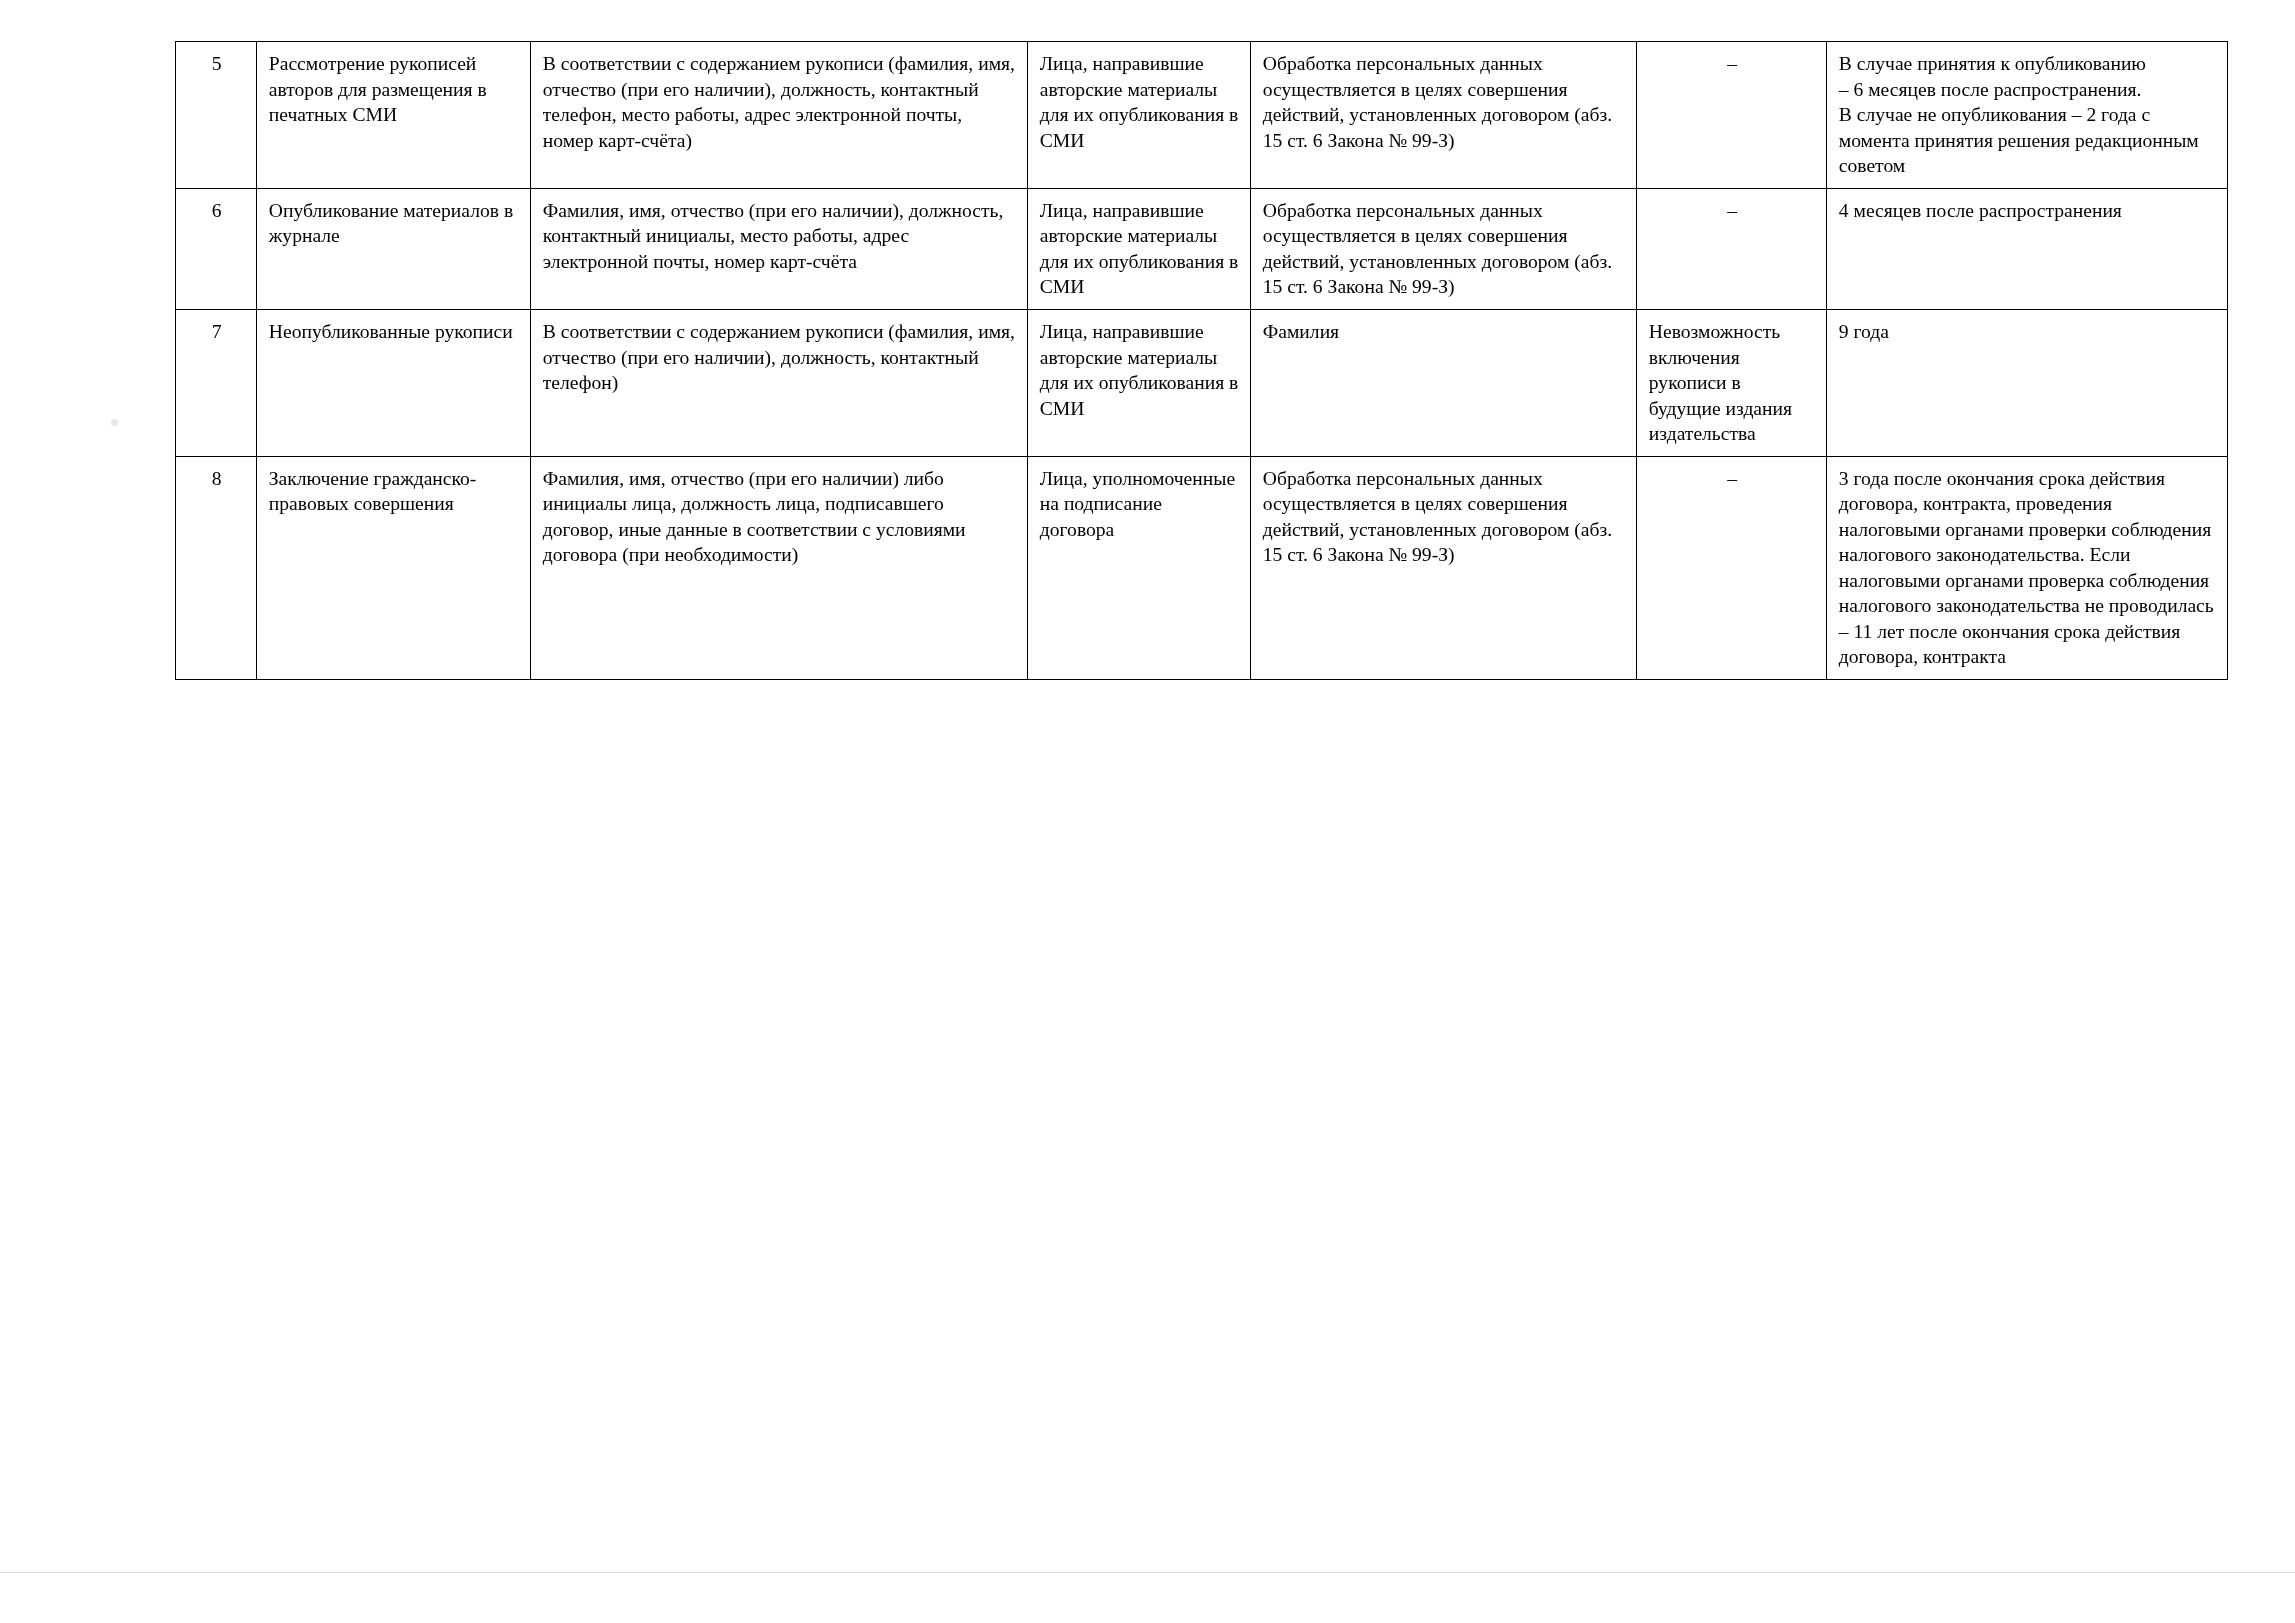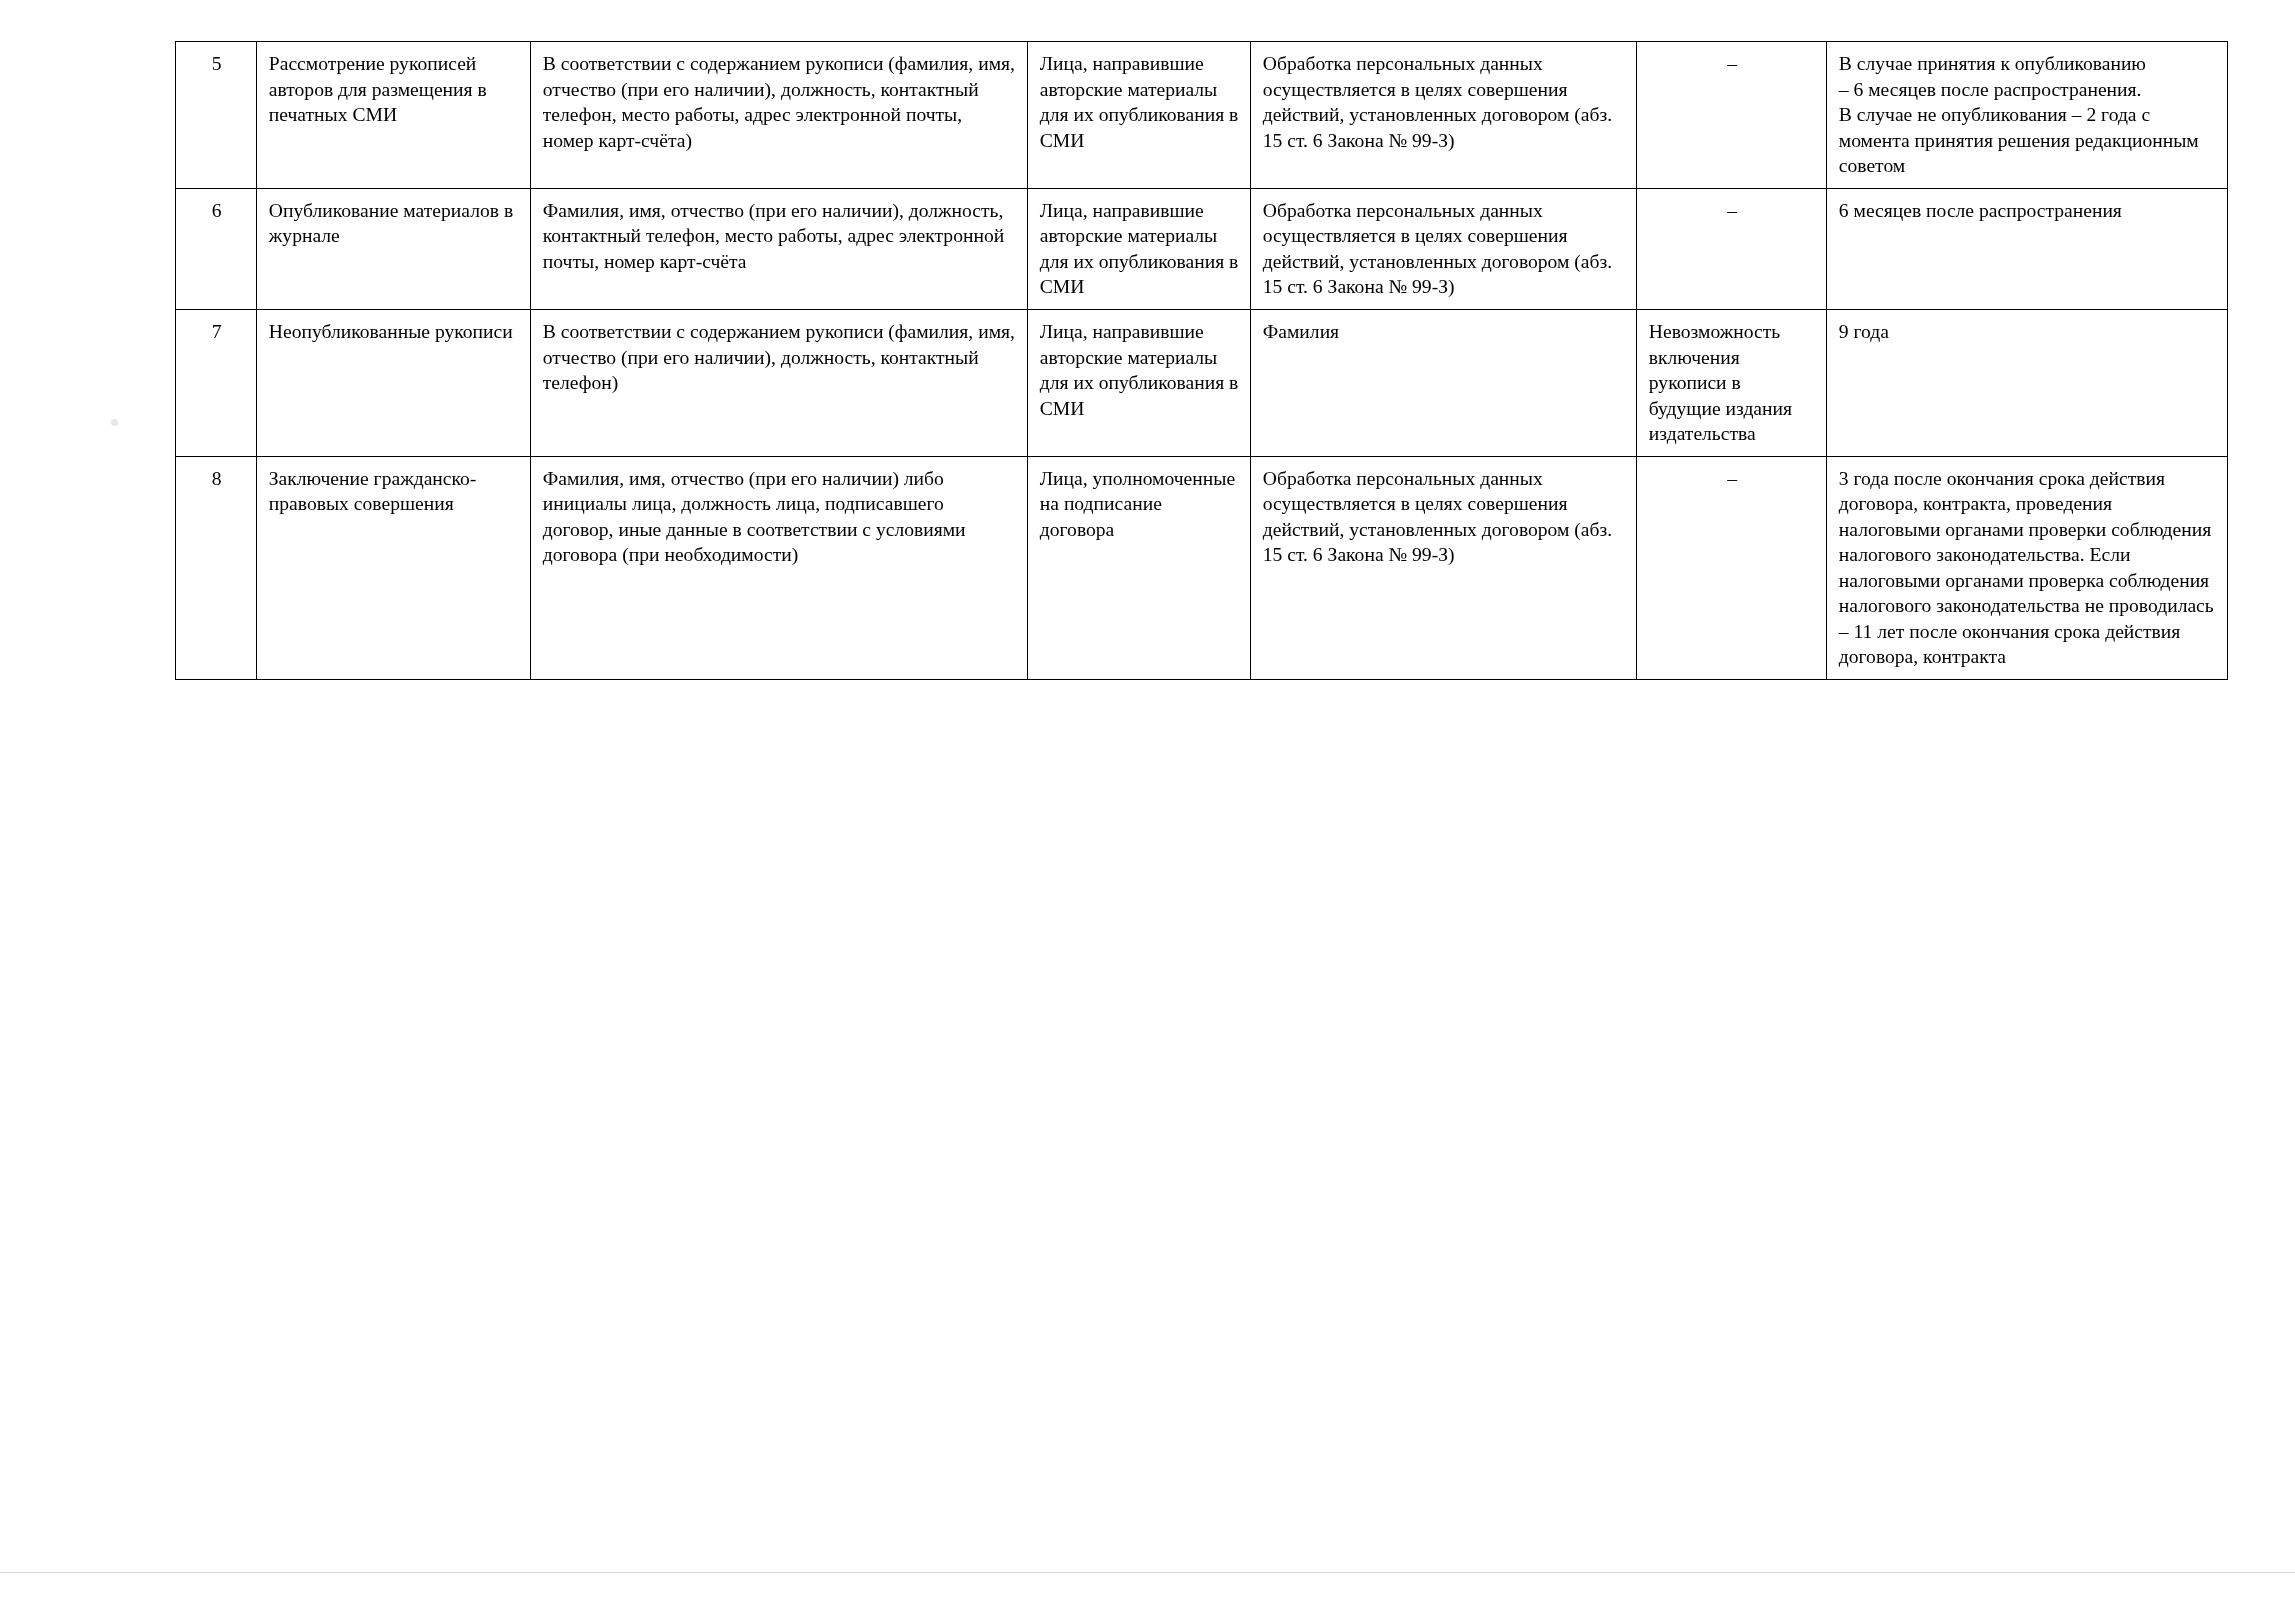--- a/index.html
+++ b/index.html
@@ -132,33 +132,33 @@
             </td>
         </tr>
         <tr>
           <td class="col-num">
               <span class="cell-text">6</span>
             </td>
           <td class="col-purpose">
               <span class="cell-text">Опубликование материалов в журнале</span>
             </td>
           <td>
-              <span class="cell-text">Фамилия, имя, отчество (при его наличии), должность, контактный телефон, место работы, адрес электронной почты, номер карт-счёта</span>
+              <span class="cell-text">Фамилия, имя, отчество (при его наличии), должность, контактный инициалы, место работы, адрес электронной почты, номер карт-счёта</span>
             </td>
           <td>
               <span class="cell-text">Лица, направившие авторские материалы для их опубликования в СМИ</span>
             </td>
           <td>
               <span class="cell-text">Обработка персональных данных осуществляется в целях совершения действий, установленных договором (абз. 15 ст. 6 Закона № 99-З)</span>
             </td>
           <td class="col-dash">
               <span class="cell-text dash">–</span>
             </td>
           <td>
-              <span class="cell-text">6 месяцев после распространения</span>
+              <span class="cell-text">4 месяцев после распространения</span>
             </td>
         </tr>
         <tr>
           <td class="col-num">
               <span class="cell-text">7</span>
             </td>
           <td class="col-purpose">
               <span class="cell-text">Неопубликованные рукописи</span>
             </td>
           <td>

